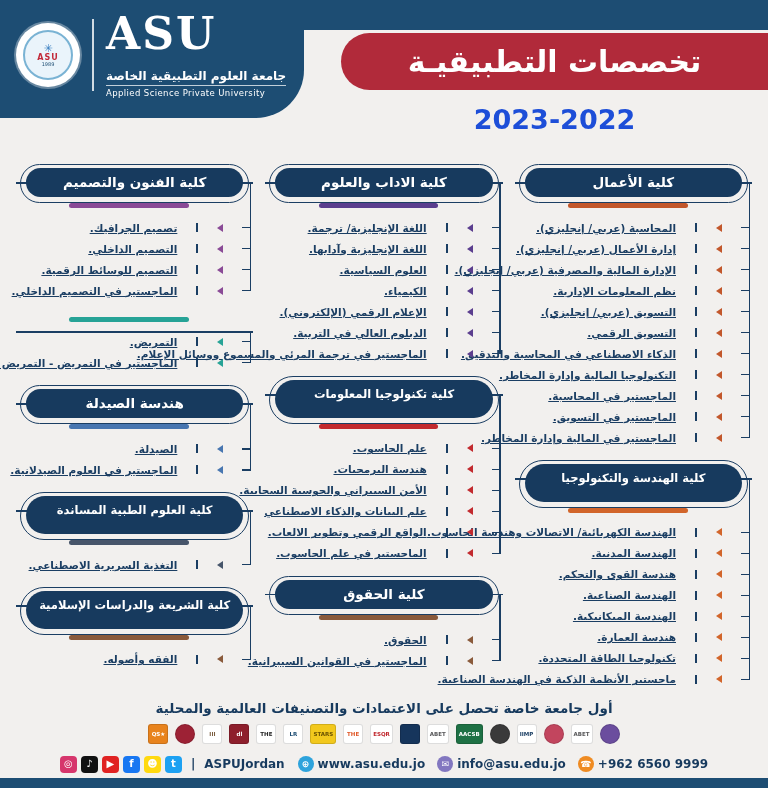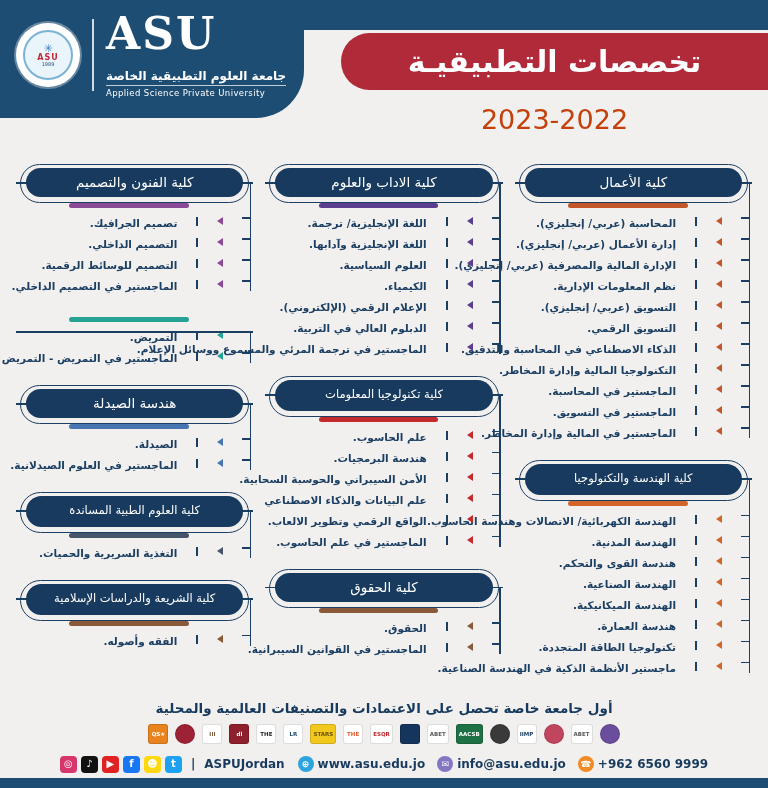--- a/index.html
+++ b/index.html
@@ -36,44 +36,44 @@
   .wordmark-rule { height:1px; background:#ffffffbb; margin:3px 0; }
   .english-name { font-size:8.5px; letter-spacing:.4px; }
 
   .banner {
     position:absolute; top:33px; left:341px; right:0; height:57px;
     background:#b12a3a; border-radius:34px 0 0 34px;
     display:flex; align-items:center; justify-content:center;
   }
   .banner-title { color:#fff; font-size:30px; font-weight:bold;text-align:center; }
   .year { position:absolute; top:104px; left:341px; right:0; text-align:center;
-          color:#c2410c; font-size:27px; font-weight:normal; direction:ltr; }
+          color:#1d4ed8; font-size:27px; font-weight:bold; direction:ltr; }
 
   
   .main { flex:none; height:546px; display:flex; gap:16px; padding:16px 18px 0; }
   .col { flex:1; min-width:0; }
 
   .college { position:relative; margin-bottom:16px; --accent:#c2572b; }
   .vline { position:absolute; right:0; top:15px; bottom:10px; width:1.5px; background:#1b3e63; }
   .pill-wrap { position:relative; margin:0 8px; }
   .side-line { position:absolute; top:14px; left:-10px; right:-10px; height:1.5px; background:#1b3e63; }
   .pill {
     position:relative; background:#173a5e; color:#fff; border-radius:20px;
-    text-align:center; padding:6px 8px 7px; font-weight:normal; font-size:13.5px;
+    text-align:center; padding:6px 8px 7px; font-weight:bold; font-size:13.5px;
     line-height:1.2; z-index:2; white-space:nowrap;
   }
-  .pill.small { font-size:11.5px; padding-top:8px; padding-bottom:9px; }
+  .pill.small { font-size:11.5px; padding-top:8px; padding-bottom:16px; }
   .pill::after { content:""; position:absolute; inset:-4px -6px -6px -6px;
     border:1.5px solid #1b3e63; border-radius:26px; pointer-events:none; }
   .underline { height:5px; border-radius:3px; background:var(--accent);
     width:55%; margin:6px auto 0 20%; position:relative; z-index:2; }
 
   .items { padding-top:9px; }
-  .item { display:flex; align-items:flex-start; gap:19px; height:21px;
-    font-size:10.5px; font-weight:bold; color:#1b3e63; }
+  .item { display:flex; align-items:center; gap:19px; height:21px;
+    font-size:10.5px; font-weight:bold; color:#1b3e63;text-decoration:underline; }
   .tick { width:9px; height:1.5px; background:#1b3e63; flex:none; }
   .tri { width:0; height:0; flex:none;
     border-top:4px solid transparent; border-bottom:4px solid transparent;
     border-right:6px solid var(--accent); }
   .bar { width:2px; height:9px; background:#1b3e63; flex:none; }
   .label { white-space:nowrap; }
 
   
   .tagline { flex:none; height:20px; text-align:center; color:#173a5e;
     font-weight:bold; font-size:13.5px; line-height:20px; }
@@ -484,21 +484,21 @@
         <div class="side-line"></div>
         <div class="pill small"><span>كلية العلوم الطبية المساندة</span></div>
         <div class="underline"></div>
       </div>
       <div class="items">
 
       <div class="item">
           <span class="tick"></span>
           <span class="tri"></span>
           <span class="bar"></span>
-          <span class="label">التغذية السريرية والحميات.</span>
+          <span class="label">التغذية السريرية الاصطناعي.</span>
         </div>
         </div>
     </section>
 
     <section class="college" style="--accent: #8a5a3b;">
       <div class="vline"></div>
       <div class="pill-wrap">
         <div class="side-line"></div>
         <div class="pill small"><span>كلية الشريعة والدراسات الإسلامية</span></div>
         <div class="underline"></div>

